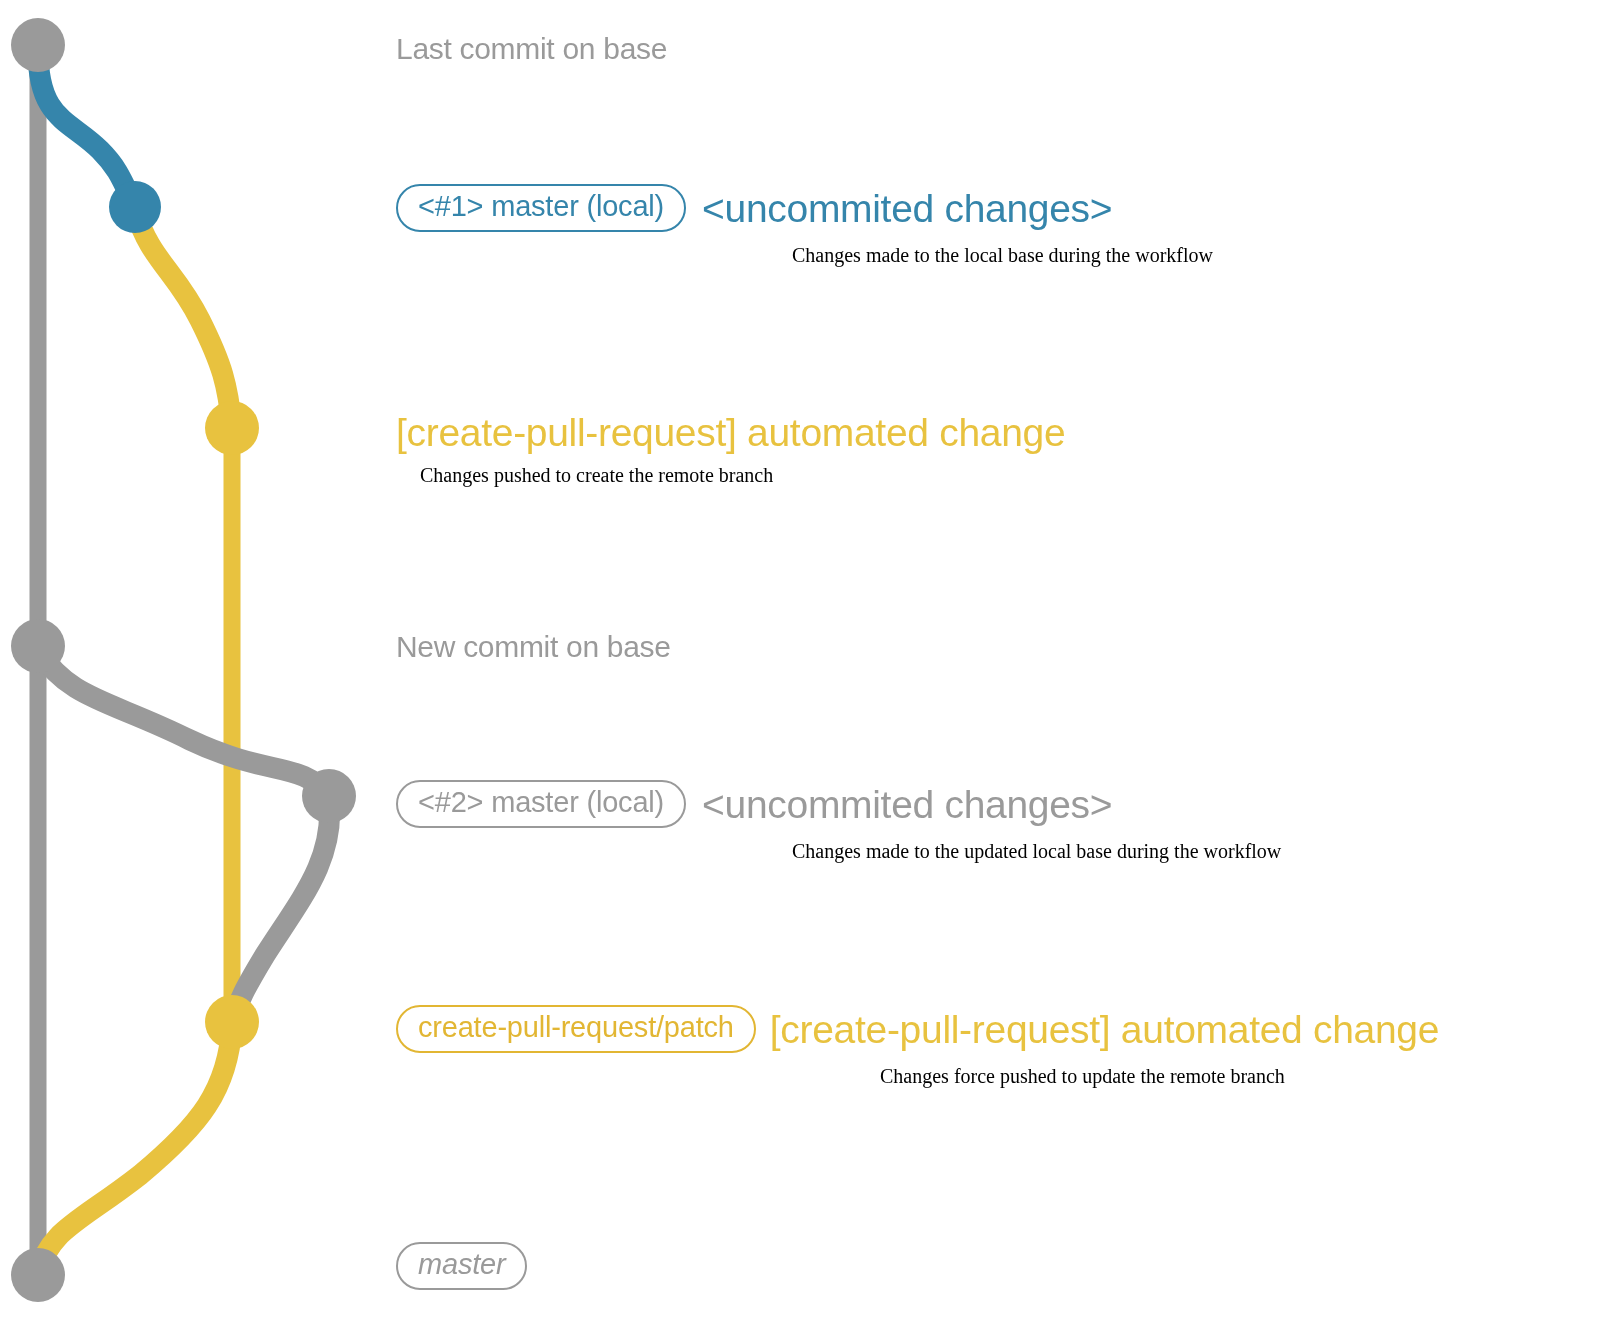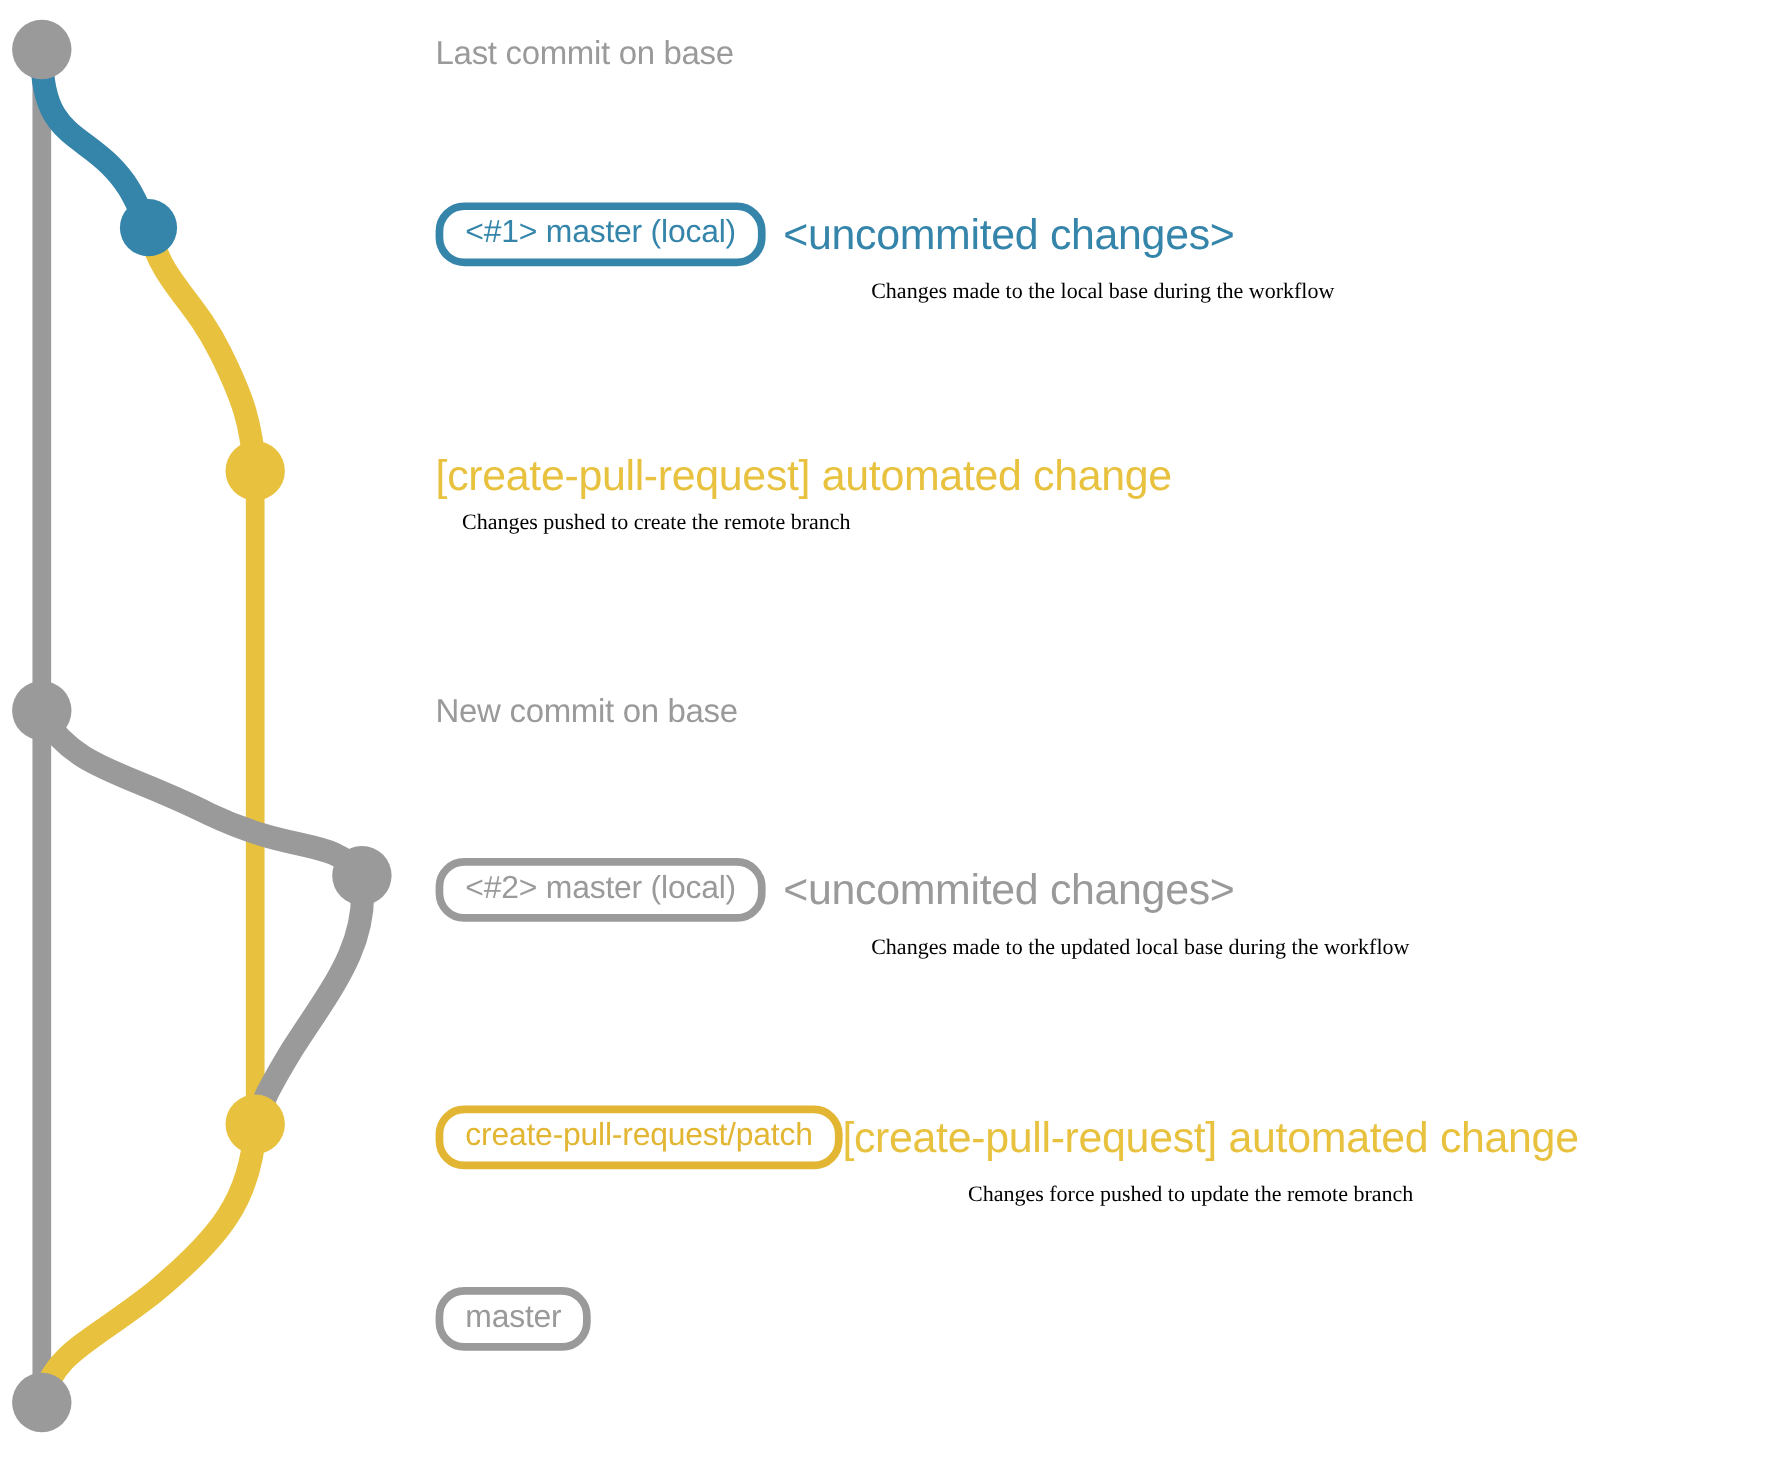--- a/index.html
+++ b/index.html
@@ -34,21 +34,21 @@
   }
   .row-main {
     display: flex;
     align-items: center;
     gap: 16px;
     white-space: nowrap;
   }
 
   .badge {
     display: inline-block;
-    border: 7px solid #a3a3a3;
+    border: 2px solid #a3a3a3;
     border-radius: 26px;
     padding: 6px 20px 9px 20px;
     font-size: 29px;
     line-height: 1.0;
     color: #9a9a9a;
     background: transparent;
     letter-spacing: -0.2px;
   }
   .badge.blue  { border-color: #3585ab; color: #3585ab; }
   .badge.gray  { border-color: #9a9a9a; color: #9a9a9a; }
@@ -139,26 +139,26 @@
 
   <div class="row" style="top:780px;">
     <div class="row-main">
       <span class="badge gray">&lt;#2&gt; master (local)</span>
       <span class="subject gray">&lt;uncommited changes&gt;</span>
     </div>
     <div class="note" style="margin-left:396px;">Changes made to the updated local base during the workflow</div>
   </div>
 
   <div class="row" style="top:1005px;">
-    <div class="row-main" style="gap:0;">
+    <div class="row-main" style="gap:14px;">
       <span class="badge yellow">create-pull-request/patch</span>
       <span class="subject yellow">[create-pull-request] automated change</span>
     </div>
     <div class="note" style="margin-left:484px;font-family:Liberation Serif, serif;">Changes force pushed to update the remote branch</div>
   </div>
 
-  <div class="row" style="top:1170px;">
+  <div class="row" style="top:1242px;font-style:italic;">
     <div class="row-main" style="gap:14px;">
       <span class="badge gray">master</span>
     </div>
   </div>
 
 </div>
 
 </body></html>

